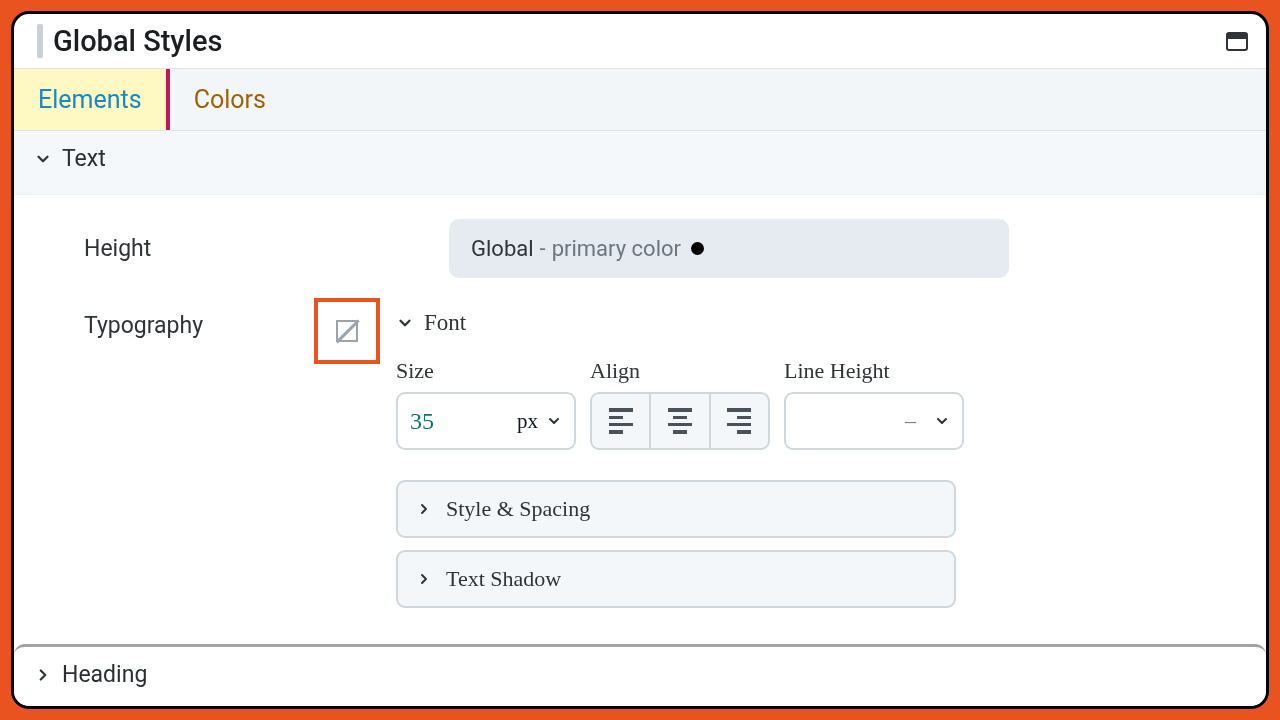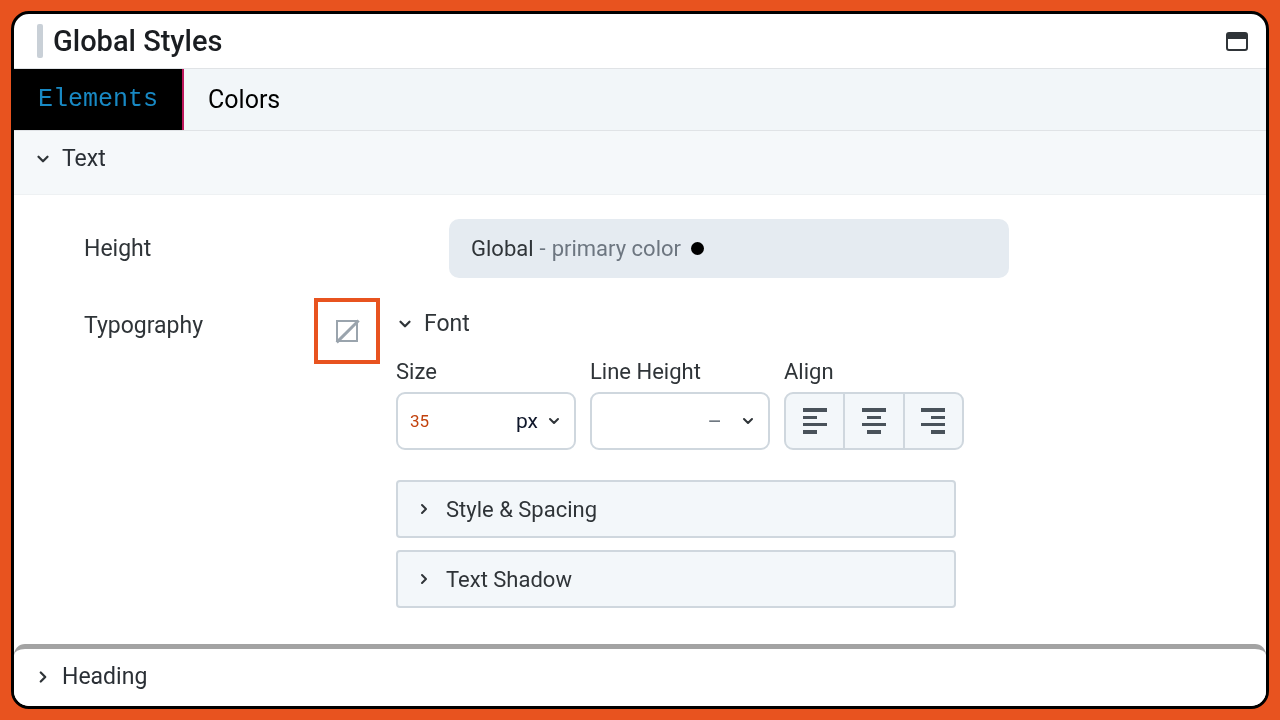--- a/index.html
+++ b/index.html
@@ -60,43 +60,42 @@
       background: #2f3438;
     }
     .tabs {
       display: flex;
       background: #f2f6f9;
       border-bottom: 1px solid #e0e3e6;
     }
     .tab {
       padding: 16px 24px;
       font-size: 25px;
-      color: #000000;
+      color: #a16207;
       cursor: pointer;
     }
     .tab.active {
       color: #1889c4;
-      background: #000000;
-      border-right: 2px solid #be185d;
-      font-family: Liberation Mono, monospace;
+      background: #fef9c3;
+      border-right: 4px solid #be185d;
     }
     .section-header {
       display: flex;
       align-items: center;
       gap: 10px;
       padding: 14px 18px 22px 20px;
       background: #f5f8fa;
       font-size: 23px;
       color: #2a2f35;
       cursor: pointer;
       border-bottom: 1px solid #eef1f3;
     }
     .section-header.collapsed {
       background: #fff;
-      border-top: 5px solid #a3a3a3;
+      border-top: 3px solid #a3a3a3;
       border-radius: 11px;
     }
     .chevron {
       display: inline-block;
     }
     .chevron svg { display: block; }
     .body-area {
       flex: 1;
       overflow: auto;
       padding: 0;
@@ -197,21 +196,21 @@
     .size-input {
       display: flex;
       align-items: center;
       width: 180px;
       height: 58px;
       border: 2px solid #cfd7de;
       border-radius: 9px;
       padding: 0 12px;
       gap: 8px;
     }
-    .size-val { font-size: 17px; color: #c2410c; flex:1; }
+    .size-val { font-size: 24px; color: #0f766e; flex:1; }
     .size-unit { font-size: 21px; color: #0f172a; }
     .lh-input {
       display: flex;
       align-items: center;
       justify-content: flex-end;
       width: 180px;
       height: 58px;
       border: 2px solid #cfd7de;
       border-radius: 9px;
       padding: 0 12px;
@@ -245,21 +244,21 @@
     .al-left .s { width: 60%; }
     .al-center .s { width: 60%; margin: 0 auto; }
     .al-right .s { width: 60%; margin-left: auto; }
     .collapse-panel {
       display: flex;
       align-items: center;
       gap: 14px;
       width: 560px;
       height: 58px;
       border: 2px solid #cfd7de;
-      border-radius: 4px;
+      border-radius: 9px;
       padding: 0 18px;
       background: #f3f7fa;
       font-size: 22px;
       color: #2f3438;
       cursor: pointer;
     }
     .spacer-bottom { height: 36px; }
   </style>
 </head>
 <body>
@@ -297,21 +296,21 @@
           <span class="dash"> - </span>
           <span class="p">primary color</span>
           <span class="swatch"></span>
         </div>
       </div>
     </div>
 
     <div class="typo-row">
       <div class="typo-left">Typography</div>
 
-      <div style="display:flex;flex-direction:column;">
+      <div style="display:flex;flex-direction:column;font-family:Liberation Serif, serif;">
         <div style="display:flex;align-items:flex-start;gap:8px;">
           <div class="highlight-box">
             <div class="disable-icon"></div>
           </div>
           <div style="display:flex;flex-direction:column;">
             <div class="font-head">
               <span class="chevron">
                 <svg width="18" height="18" viewBox="0 0 24 24" fill="none" stroke="#2f3438" stroke-width="3" stroke-linecap="round" stroke-linejoin="round">
                     <polyline points="6 9 12 15 18 9"></polyline>
                   </svg>
@@ -327,60 +326,60 @@
                   <span class="size-unit">px</span>
                   <span class="chevron">
                     <svg width="16" height="16" viewBox="0 0 24 24" fill="none" stroke="#2f3438" stroke-width="3" stroke-linecap="round" stroke-linejoin="round">
                         <polyline points="6 9 12 15 18 9"></polyline>
                       </svg>
                   </span>
                 </div>
               </div>
 
               <div class="prop-col">
+                <div class="prop-label">Align</div>
+                <div class="align-group">
+                  <div class="align-btn">
+                    <div class="align-lines al-left">
+                      <div class="al-line"></div>
+                        <div class="al-line s"></div>
+                        <div class="al-line"></div>
+                        <div class="al-line s"></div>
+                    </div>
+                  </div>
+                  <div class="align-btn">
+                    <div class="align-lines al-center">
+                      <div class="al-line"></div>
+                        <div class="al-line s"></div>
+                        <div class="al-line"></div>
+                        <div class="al-line s"></div>
+                    </div>
+                  </div>
+                  <div class="align-btn">
+                    <div class="align-lines al-right">
+                      <div class="al-line"></div>
+                        <div class="al-line s"></div>
+                        <div class="al-line"></div>
+                        <div class="al-line s"></div>
+                    </div>
+                  </div>
+                </div>
+              </div>
+
+              <div class="prop-col">
                 <div class="prop-label">Line Height</div>
                 <div class="lh-input">
                   <span class="lh-dash">–</span>
                   <span class="chevron">
                     <svg width="16" height="16" viewBox="0 0 24 24" fill="none" stroke="#2f3438" stroke-width="3" stroke-linecap="round" stroke-linejoin="round">
                         <polyline points="6 9 12 15 18 9"></polyline>
                       </svg>
                   </span>
                 </div>
               </div>
-
-              <div class="prop-col">
-                <div class="prop-label">Align</div>
-                <div class="align-group">
-                  <div class="align-btn">
-                    <div class="align-lines al-left">
-                      <div class="al-line"></div>
-                        <div class="al-line s"></div>
-                        <div class="al-line"></div>
-                        <div class="al-line s"></div>
-                    </div>
-                  </div>
-                  <div class="align-btn">
-                    <div class="align-lines al-center">
-                      <div class="al-line"></div>
-                        <div class="al-line s"></div>
-                        <div class="al-line"></div>
-                        <div class="al-line s"></div>
-                    </div>
-                  </div>
-                  <div class="align-btn">
-                    <div class="align-lines al-right">
-                      <div class="al-line"></div>
-                        <div class="al-line s"></div>
-                        <div class="al-line"></div>
-                        <div class="al-line s"></div>
-                    </div>
-                  </div>
-                </div>
-              </div>
             </div>
 
             <div style="height:30px;"></div>
 
             <div class="collapse-panel">
               <span class="chevron">
                 <svg width="16" height="16" viewBox="0 0 24 24" fill="none" stroke="#2f3438" stroke-width="3" stroke-linecap="round" stroke-linejoin="round">
                     <polyline points="9 18 15 12 9 6"></polyline>
                   </svg>
               </span>

